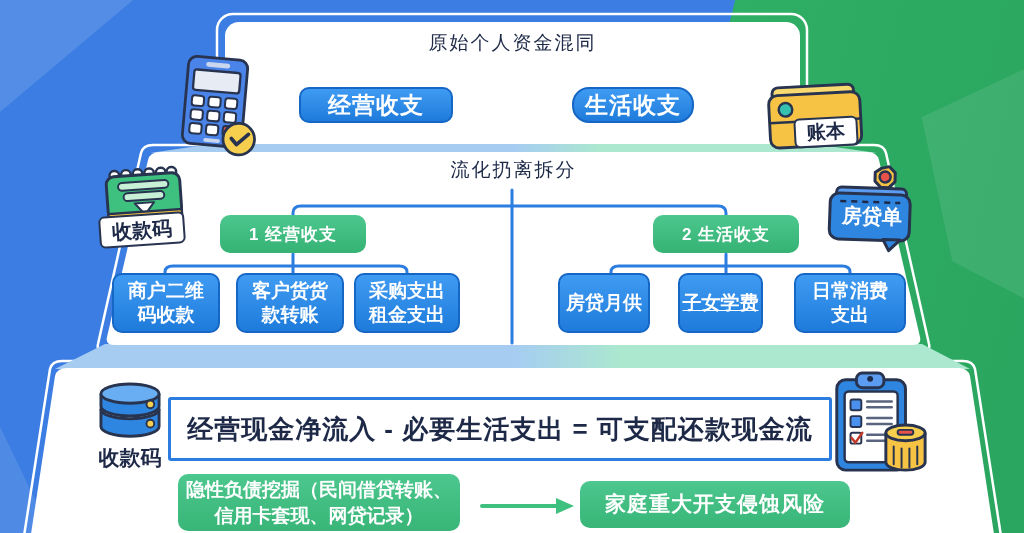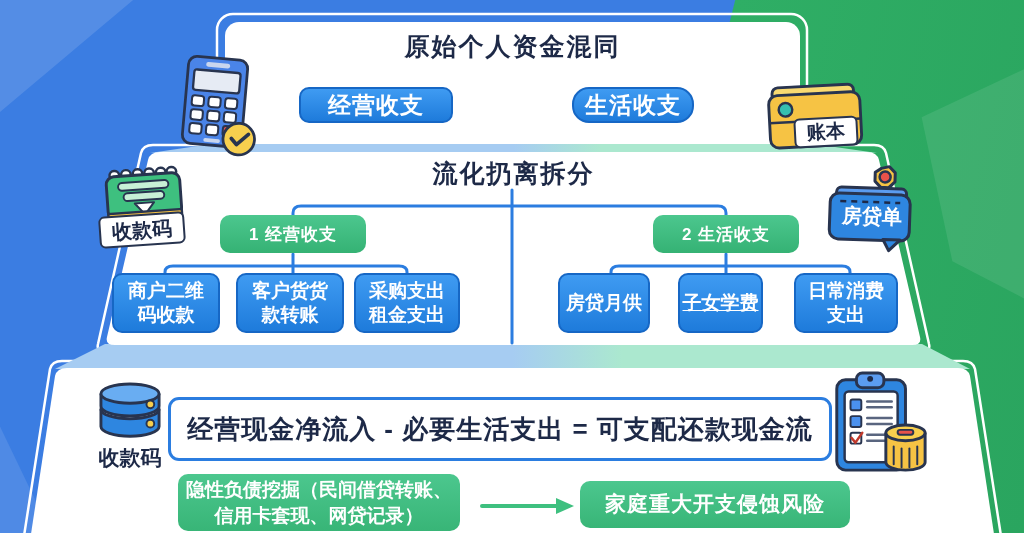--- a/index.html
+++ b/index.html
@@ -11,41 +11,41 @@
   }
   .accent { position:absolute; inset:0; pointer-events:none; }
   .accent.tl { background:rgba(255,255,255,.13); clip-path:polygon(0 0,13% 0,0 21%); }
   .accent.r  { background:rgba(255,255,255,.09); clip-path:polygon(90% 22%,100% 13%,100% 56%,93% 49%); }
   .accent.bl { background:rgba(255,255,255,.10); clip-path:polygon(0 80%,5% 100%,0 100%); }
   svg.layer { position:absolute; left:0; top:0; width:1024px; height:533px; }
   .panel1 {
     position:absolute; left:225px; top:22px; width:575px; height:122px;
     background:#fff; border-radius:14px;
   }
-  .title { position:absolute; text-align:center; font-weight:bold; color:#1d2947;
-           font-size:25px; letter-spacing:2px; }
+  .title { position:absolute; text-align:center; font-weight:normal; color:#1d2947;
+           font-size:19px; letter-spacing:2px; }
   .t1-title { left:225px; top:30px; width:575px; }
   .t2-title { left:150px; top:157px; width:727px; }
   .bluebox {
     position:absolute; display:flex; align-items:center; justify-content:center;
     background:linear-gradient(180deg,#3f9bf2,#1e7bdb); border:2px solid #1667c5;
     border-radius:10px; color:#fff; font-weight:bold; text-align:center;
     white-space:pre-line; line-height:1.25;
   }
   .pill-top { top:87px; height:36px; font-size:23px; letter-spacing:1px; }
   .greenpill {
     position:absolute; display:flex; align-items:center; justify-content:center;
     background:linear-gradient(180deg,#4cc78e,#35b274); border-radius:10px;
     color:#fff; font-weight:bold; font-size:17px; letter-spacing:1px;
     top:215px; height:38px;
   }
   .leaf { top:273px; height:60px; font-size:19px; }
   .formula {
     position:absolute; left:168px; top:397px; width:664px; height:64px;
-    background:#fff; border:3px solid #2b7de0; border-radius:11px;
+    background:#fff; border:3px solid #2b7de0; border-radius:3px;
     display:flex; align-items:center; justify-content:center;
     font-size:26px; font-weight:bold; color:#1d2947; letter-spacing:1px;
   }
   .riskbox {
     position:absolute; background:linear-gradient(180deg,#4cc78e,#38b577);
     border-radius:10px; color:#fff; font-weight:bold; text-align:center;
     display:flex; align-items:center; justify-content:center; white-space:pre-line;
     line-height:1.35;
   }
   .risk-src { left:178px; top:474px; width:282px; height:57px; font-size:19px; }
@@ -117,21 +117,21 @@
   <div class="greenpill" style="left:220px;width:146px;">1 经营收支</div>
   <div class="greenpill" style="left:653px;width:146px;">2 生活收支</div>
   <div class="bluebox leaf" style="left:112px;width:108px;">商户二维
 码收款</div>
   <div class="bluebox leaf" style="left:236px;width:108px;">客户货货
 款转账</div>
   <div class="bluebox leaf" style="left:354px;width:106px;">采购支出
 租金支出</div>
   <div class="bluebox leaf" style="left:558px;width:92px;">房贷月供</div>
   <div class="bluebox leaf" style="left:678px;width:85px;text-decoration:underline;">子女学费</div>
-  <div class="bluebox leaf" style="left:794px;width:104px;">日常消费
+  <div class="bluebox leaf" style="left:794px;width:112px;">日常消费
 支出</div>
 
   <div class="formula">经营现金净流入 - 必要生活支出 = 可支配还款现金流</div>
   <div class="riskbox risk-src">隐性负债挖掘（民间借贷转账、
 信用卡套现、网贷记录）</div>
   <div class="riskbox risk-res">家庭重大开支侵蚀风险</div>
 
   <div class="icon" style="left:180px;top:56px;width:84px;height:102px;transform:rotate(5deg);">
     <svg viewBox="0 0 90 110" width="84" height="102">
       <rect x="5" y="3" width="64" height="94" rx="9" fill="#4a84e8" stroke="#28344f" stroke-width="3"></rect>

